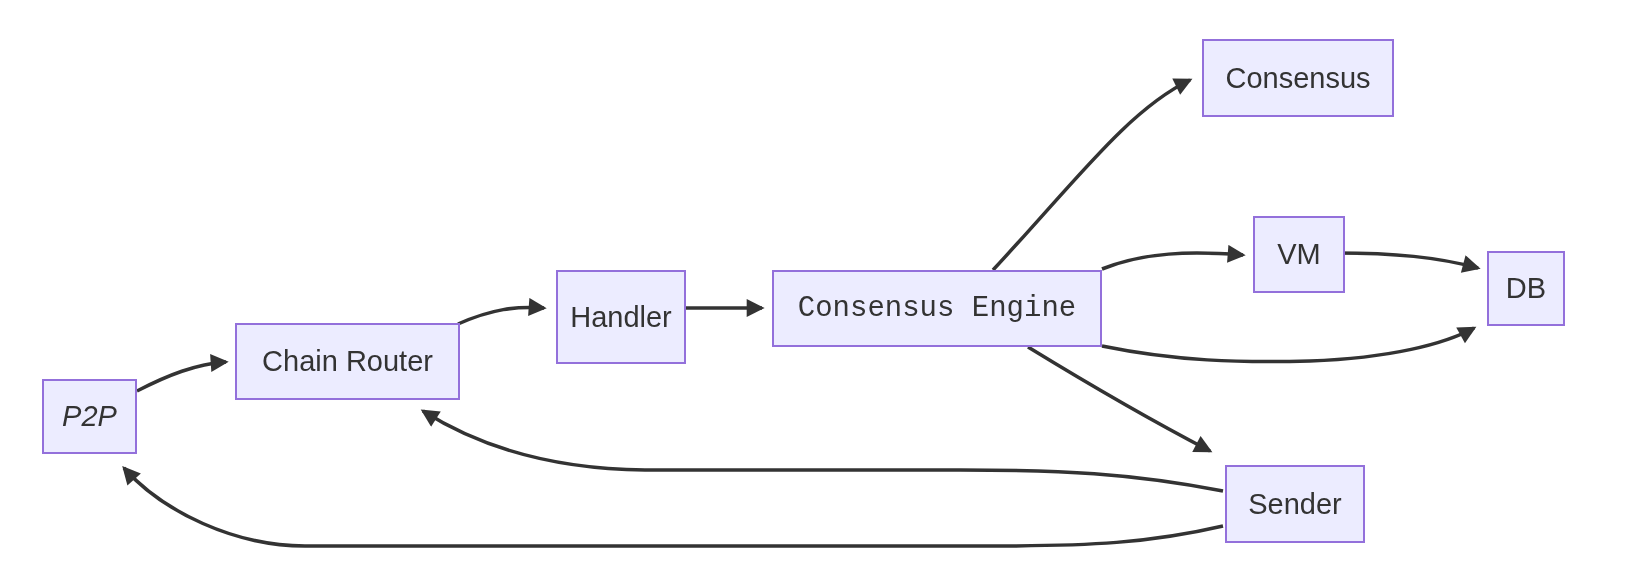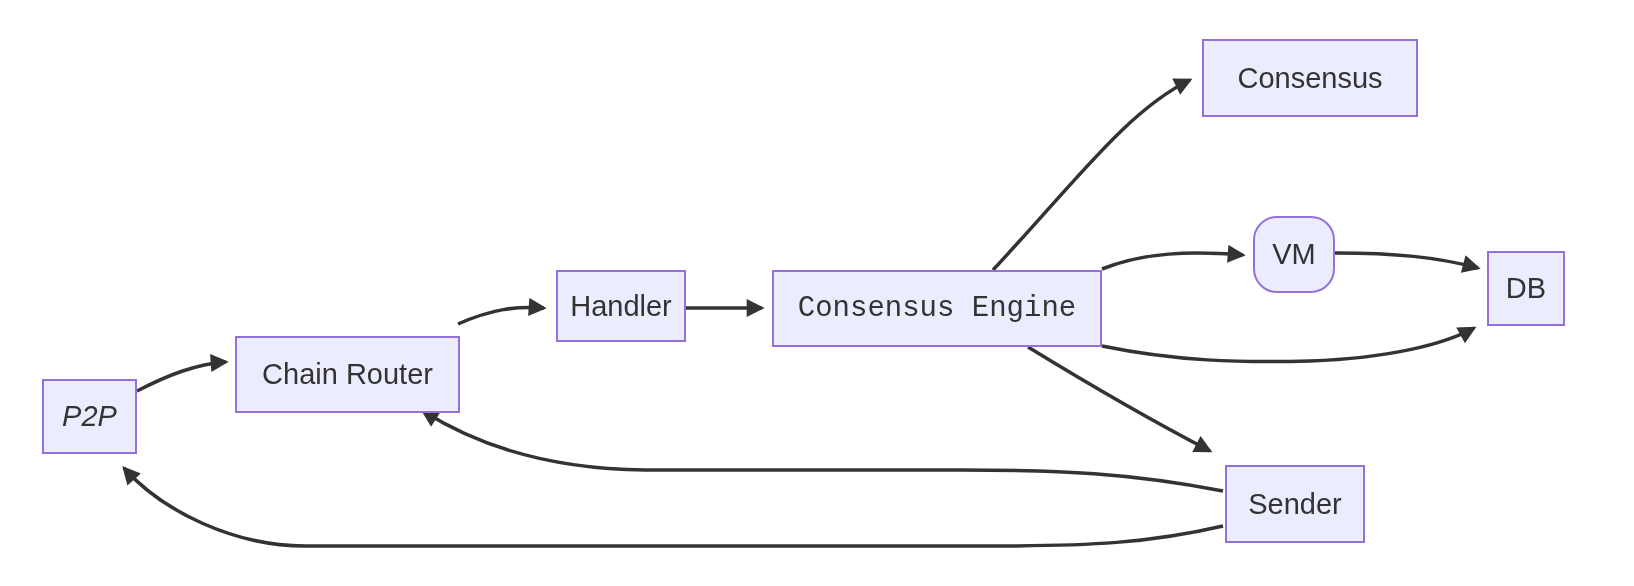--- a/index.html
+++ b/index.html
@@ -72,37 +72,37 @@
 
     <path class="edge" marker-end="url(#arrowhead)" d="M 1223,491 C 1130,473 1060,470 960,470 L 645,470 C 545,469 475,444 423,411"></path>
 
     <path class="edge" marker-end="url(#arrowhead)" d="M 1223,526 C 1150,543 1090,546 990,546 L 305,546 C 235,546 163,512 124,468"></path>
   </svg>
 
   <div class="node" style="left:42px; top:379px; width:95px; height:75px;font-style:italic;">
     <span>P2P</span>
   </div>
 
-  <div class="node" style="left:235px; top:323px; width:225px; height:77px;margin-top:13px;">
+  <div class="node" style="left:235px; top:323px; width:225px; height:77px;">
     <span>Chain Router</span>
   </div>
 
-  <div class="node" style="left:556px; top:270px; width:130px; height:72px;text-align:right;">
+  <div class="node" style="left:556px; top:270px; width:130px; height:94px;text-align:right;">
     <span>Handler</span>
   </div>
 
   <div class="node" style="left:772px; top:270px; width:330px; height:77px;font-family:Liberation Mono, monospace;">
     <span>Consensus Engine</span>
   </div>
 
-  <div class="node" style="left:1202px; top:39px; width:216px; height:78px;">
+  <div class="node" style="left:1202px; top:39px; width:192px; height:78px;">
     <span>Consensus</span>
   </div>
 
-  <div class="node" style="left:1253px; top:216px; width:82px; height:77px;border-radius:24px;">
+  <div class="node" style="left:1253px; top:216px; width:92px; height:77px;">
     <span>VM</span>
   </div>
 
   <div class="node" style="left:1487px; top:251px; width:78px; height:75px;">
     <span>DB</span>
   </div>
 
   <div class="node" style="left:1225px; top:465px; width:140px; height:78px;">
     <span>Sender</span>
   </div>

